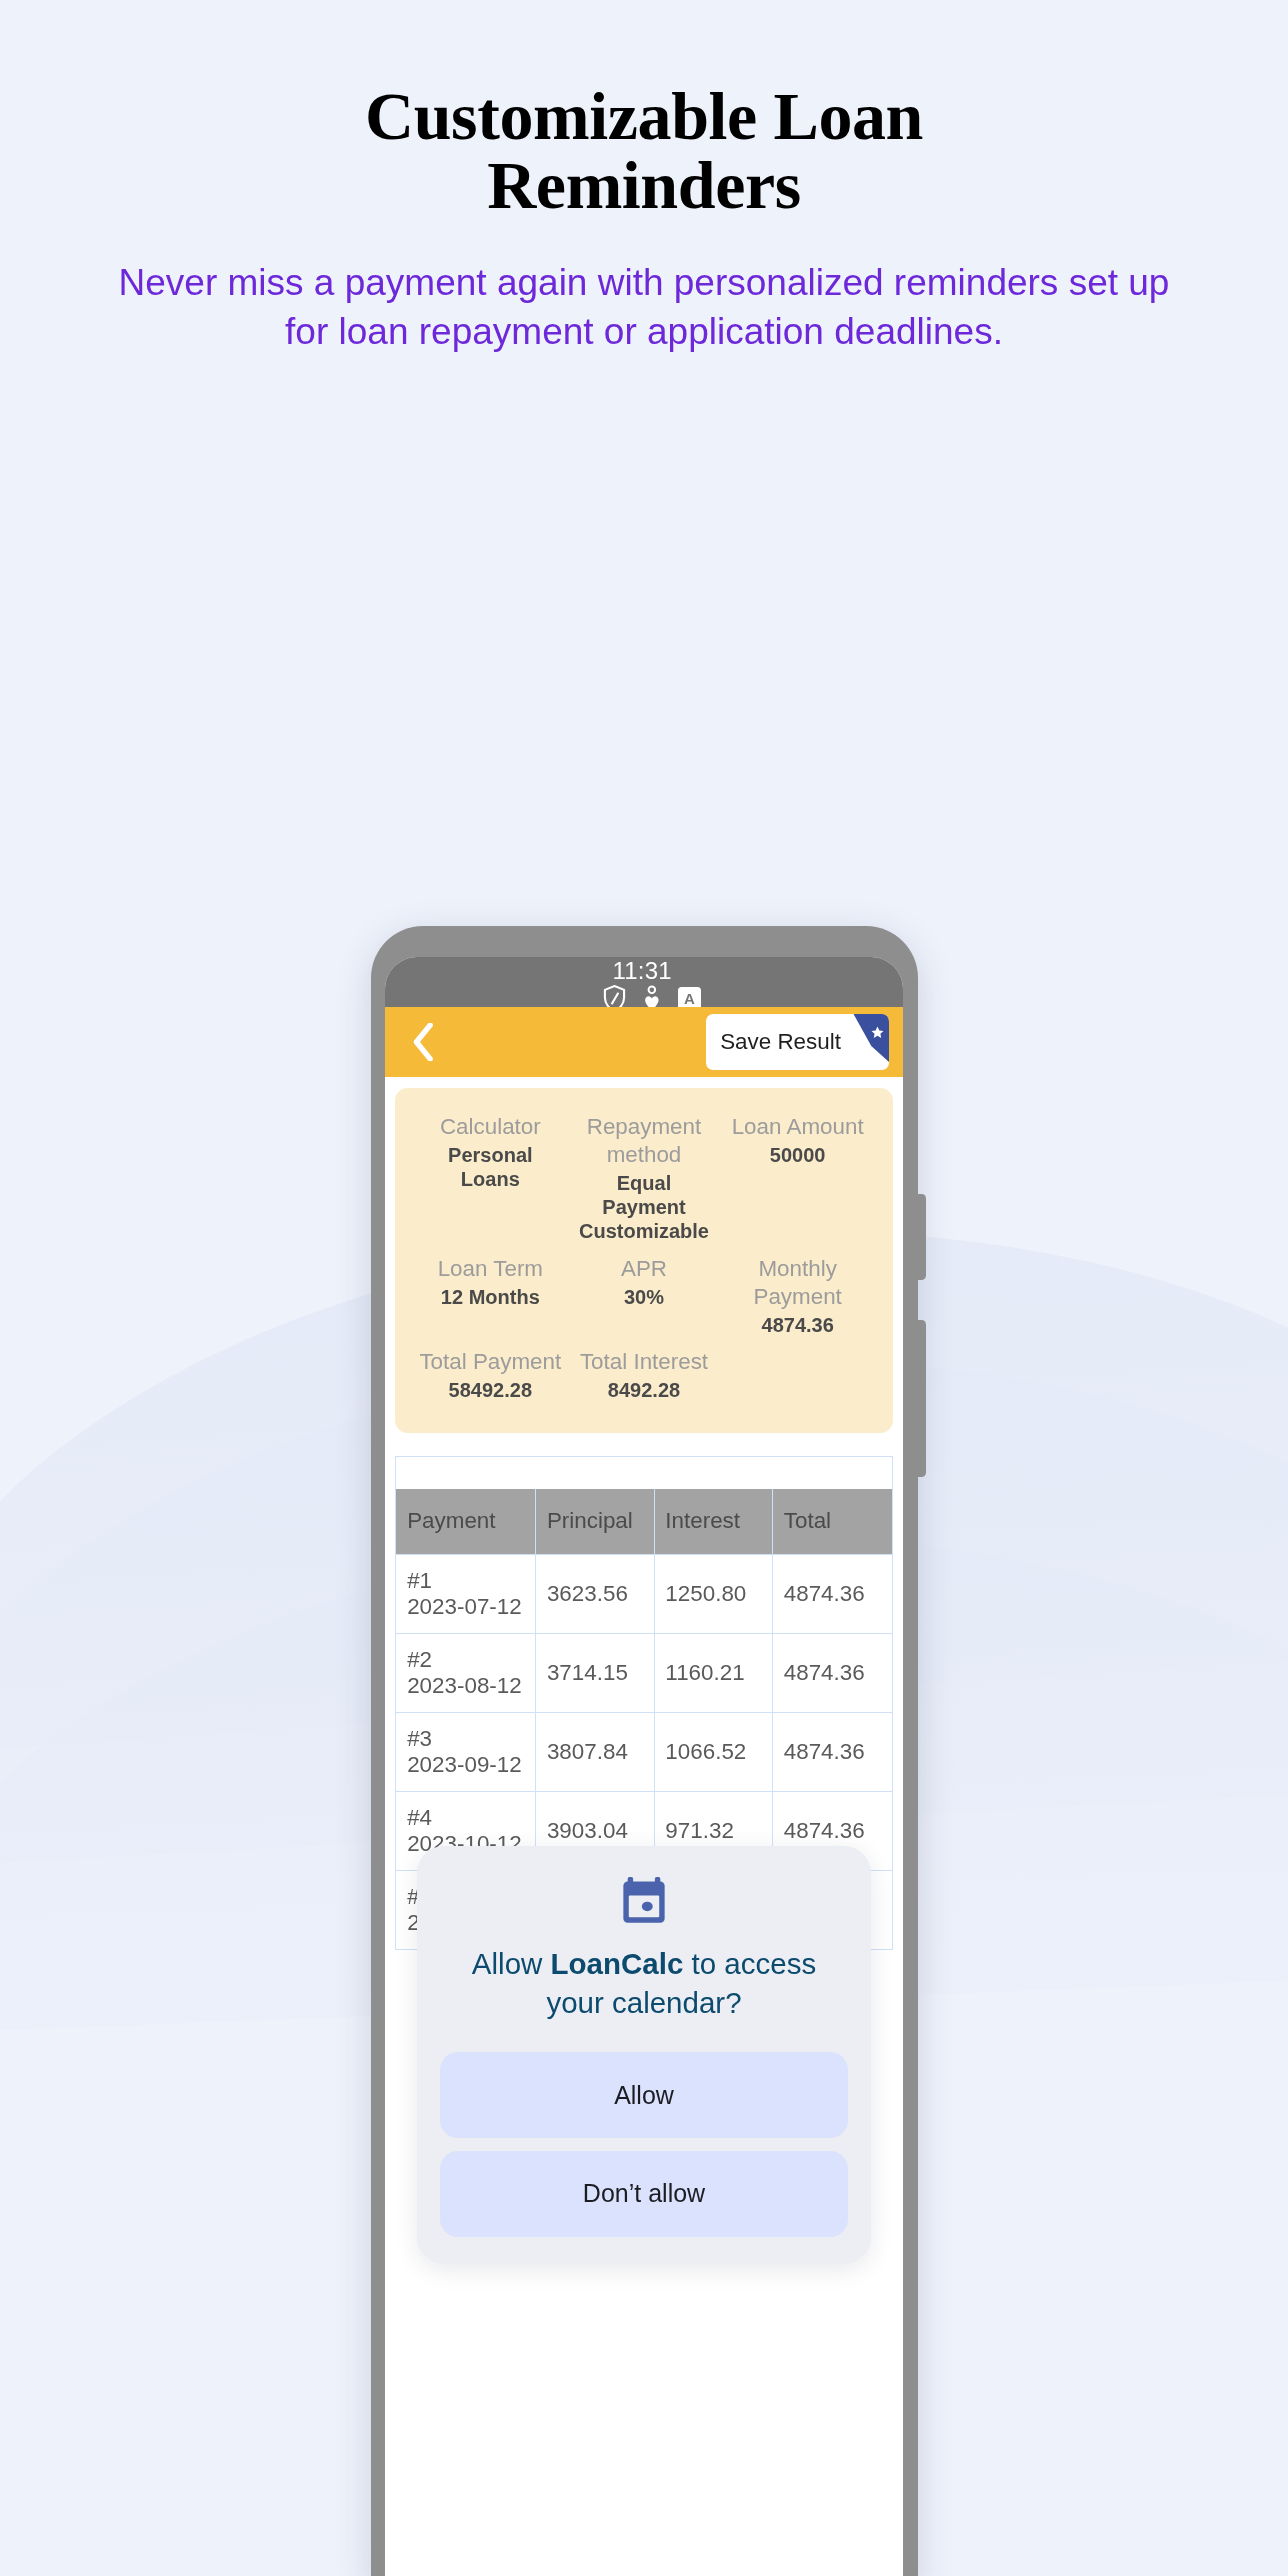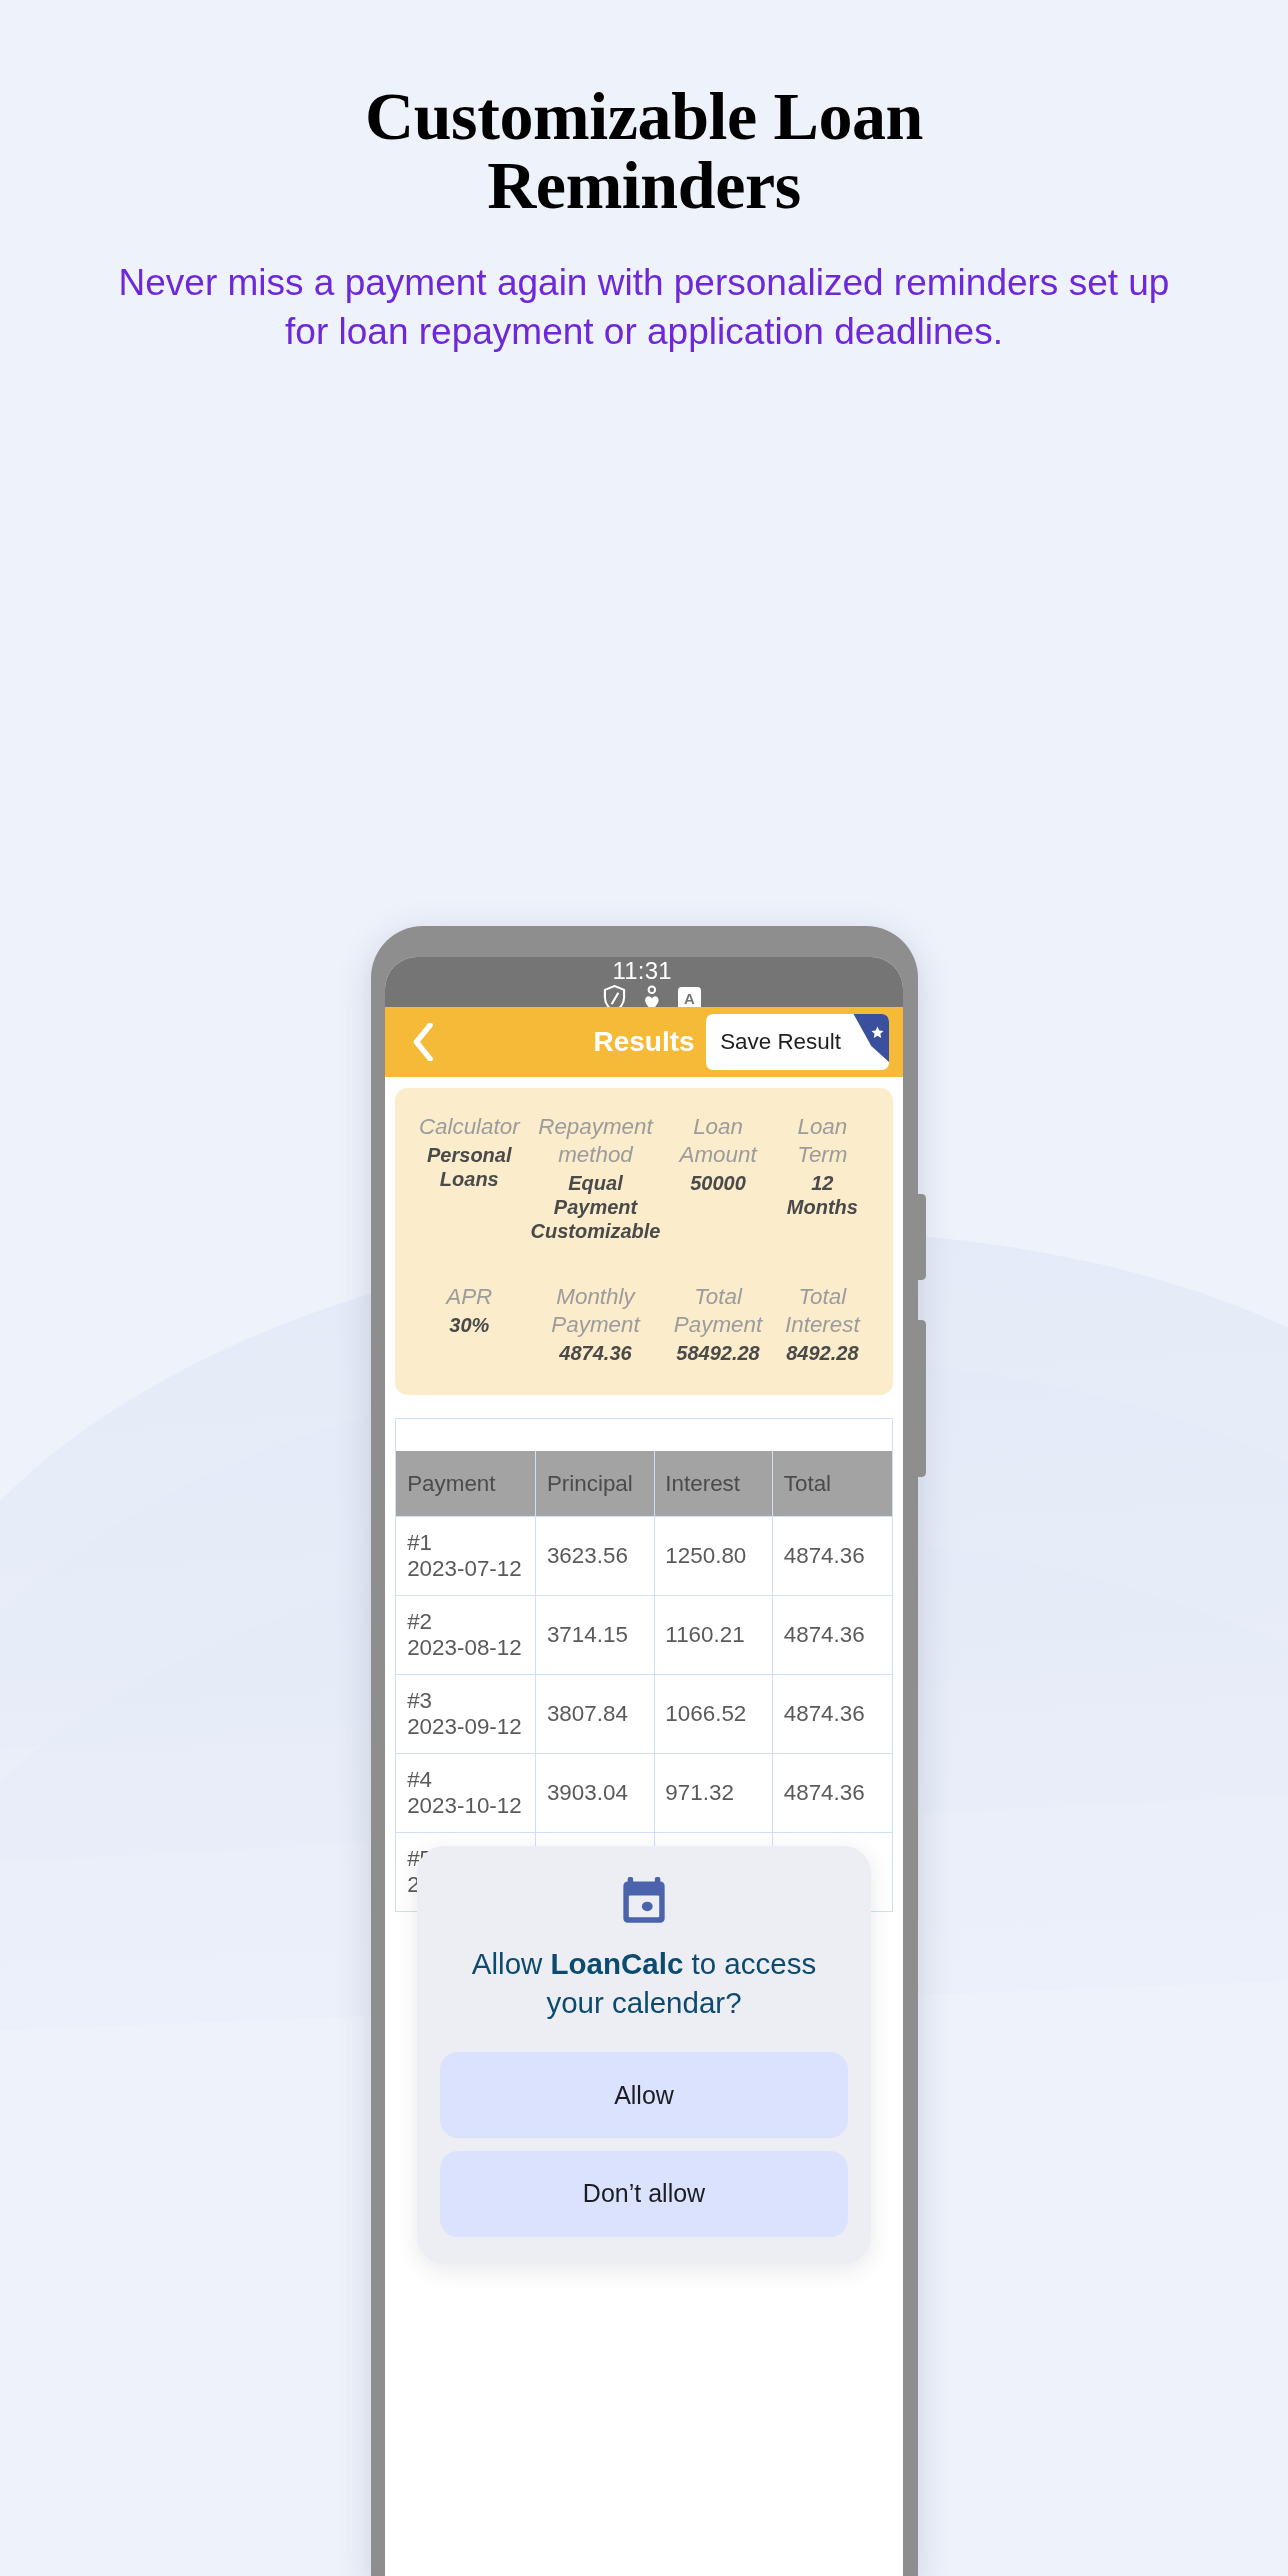--- a/index.html
+++ b/index.html
@@ -145,23 +145,22 @@
   
   .scroll-body { position: relative; height: calc(100% - 120px); background:#fff; }
   .results-card {
     margin: 10.7px 10.7px 0 10.7px;
     background: #fbeccb;
     border-radius: 12.5px;
     padding: 25px 18px 30px 18px;
   }
   .res-grid {
     display: grid;
-    grid-template-columns: 1fr 1fr 1fr 1fr;
-    row-gap: 39px;
-    font-style: italic;
+    grid-template-columns: 1fr 1fr 1fr;
+    row-gap: 11px;
   }
   .res-cell { text-align: center; padding: 0 5.4px; }
   .res-label { font-size: 22.4px; color: #9c9c9c; line-height: 1.25; }
   .res-value { font-size: 20px; font-weight: 700; color: #4a4a4a; margin-top: 2px; line-height: 1.22; }
 
   
   .amort { margin: 23px 10.7px 0 10.7px; border: 0.9px solid #cfe0f7; border-bottom: none; }
   .arow { display: grid; grid-template-columns: 1.18fr 1fr 1fr 1fr; }
   .acell {
     border-bottom: 0.9px solid #cfe0f7;
@@ -260,21 +259,20 @@
           </svg>
         </div>
       </div>
 
       <div class="appbar">
         <div class="back-btn">
           <svg width="21.5" height="38" viewBox="0 0 20 36">
             <path d="M17 2 L4 18 L17 34" fill="none" stroke="#fff" stroke-width="5.2" stroke-linecap="round" stroke-linejoin="round"></path>
           </svg>
         </div>
-        <div class="appbar-title">Results</div>
         <div class="save-btn">
           <span>Save Result</span>
           <svg class="save-flag" viewBox="0 0 44 54">
             <path d="M4 0 H44 V54 L24 36 L4 0 Z" fill="#3a4f9e"></path>
             <path d="M31 14 l2.1 4.4 4.7.6 -3.5 3.2 .9 4.7 -4.2-2.3 -4.2 2.3 .9-4.7 -3.5-3.2 4.7-.6 Z" fill="#ffffff"></path>
           </svg>
         </div>
       </div>
 
       <div class="scroll-body">

